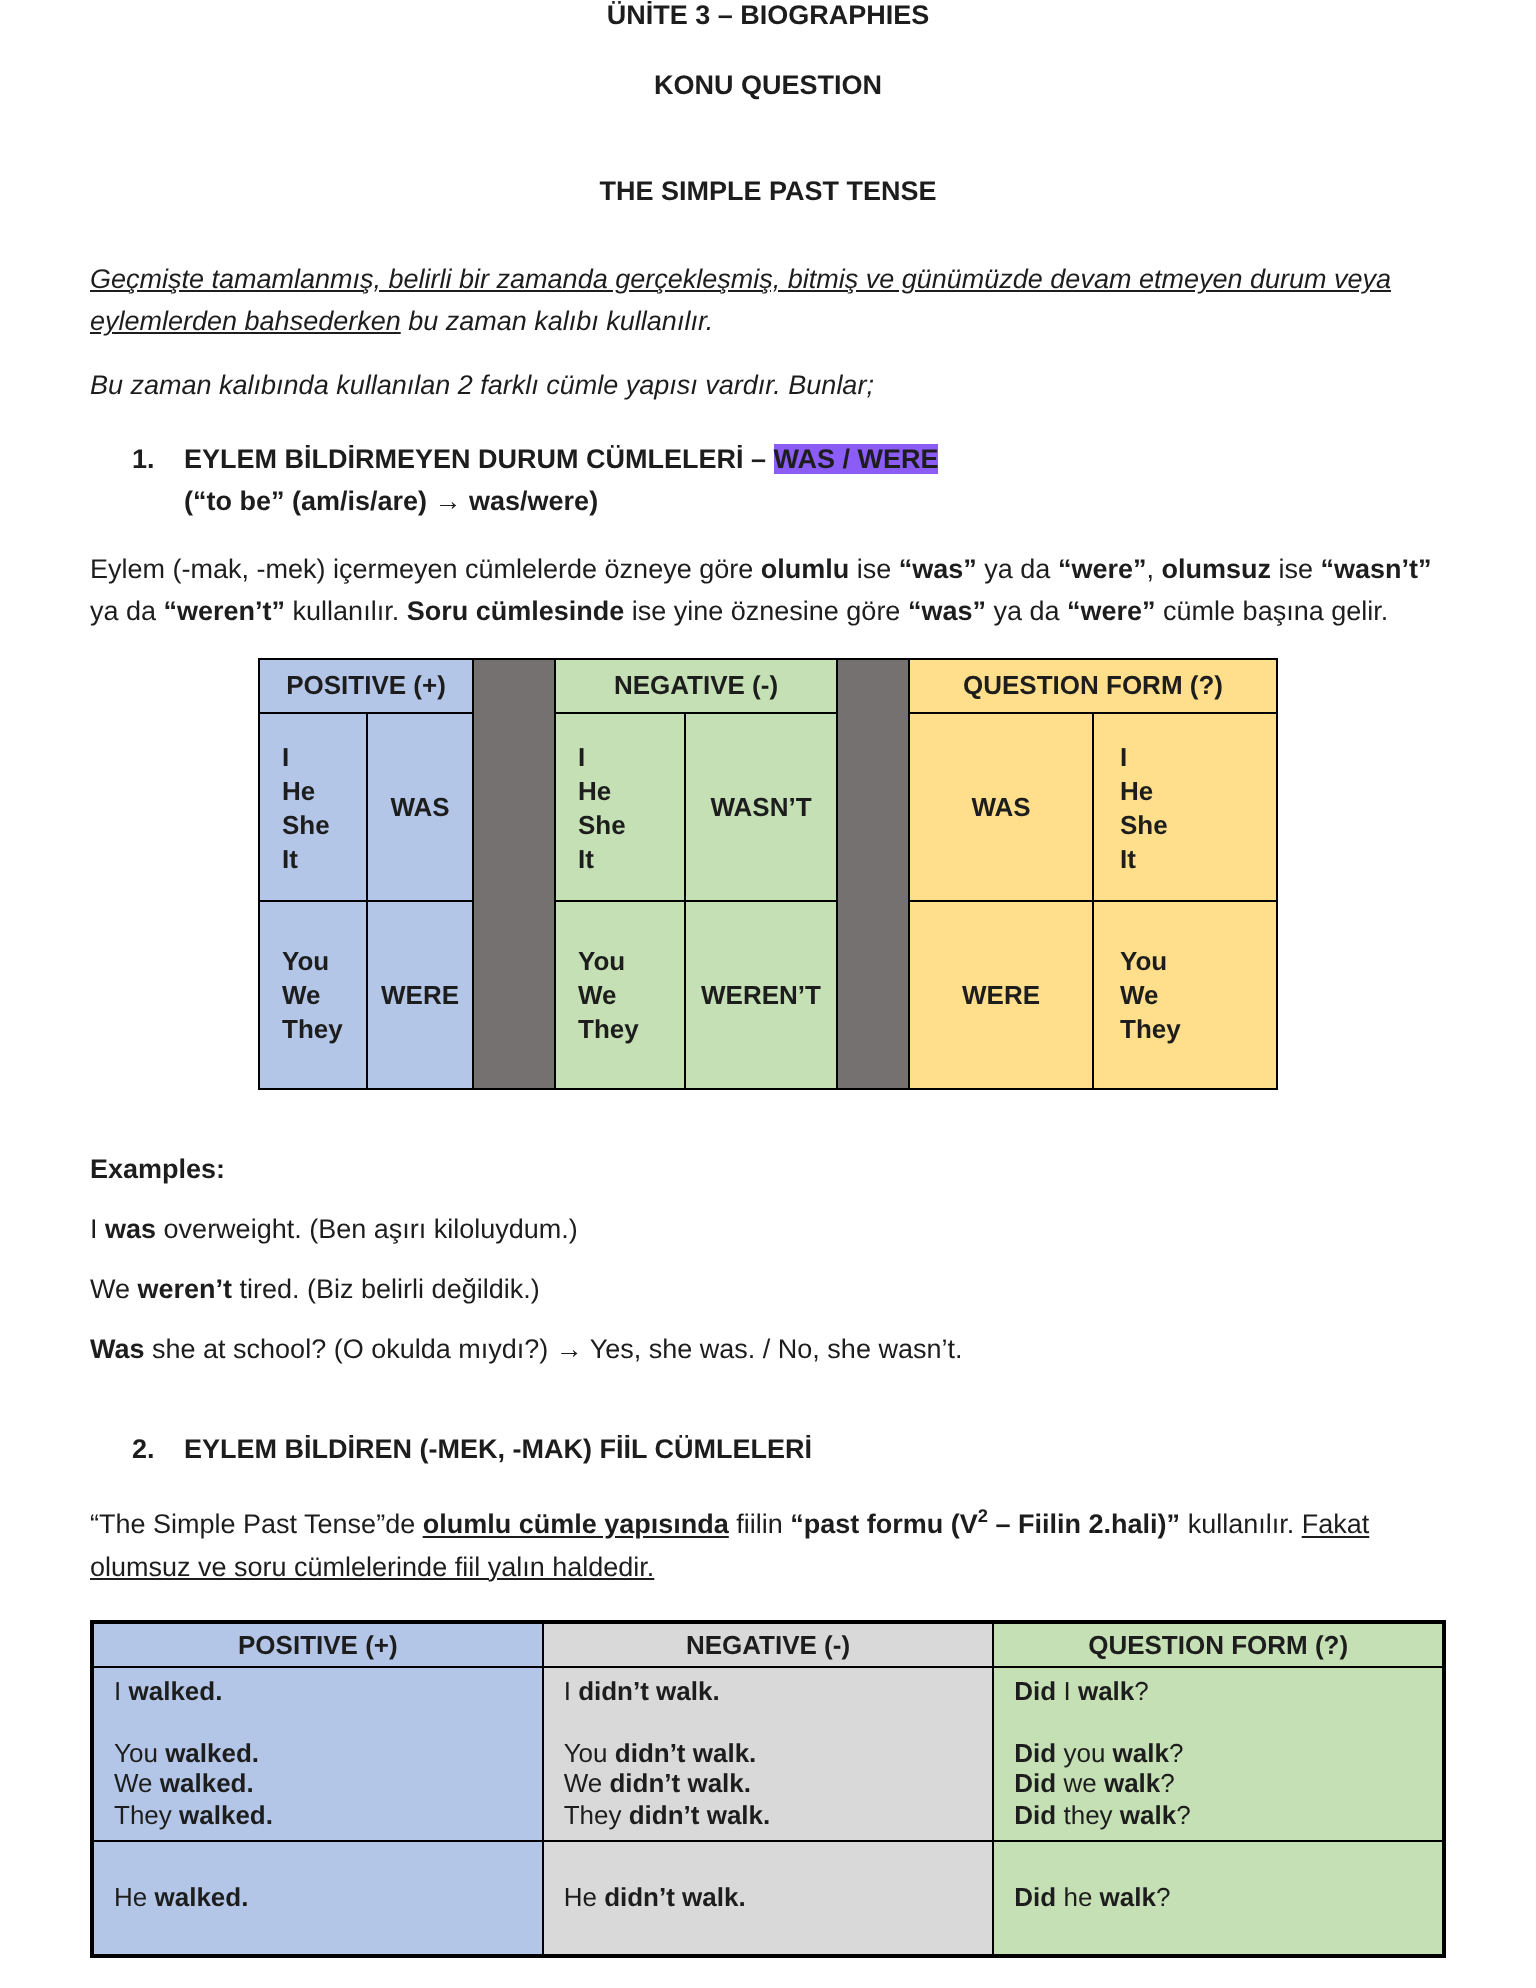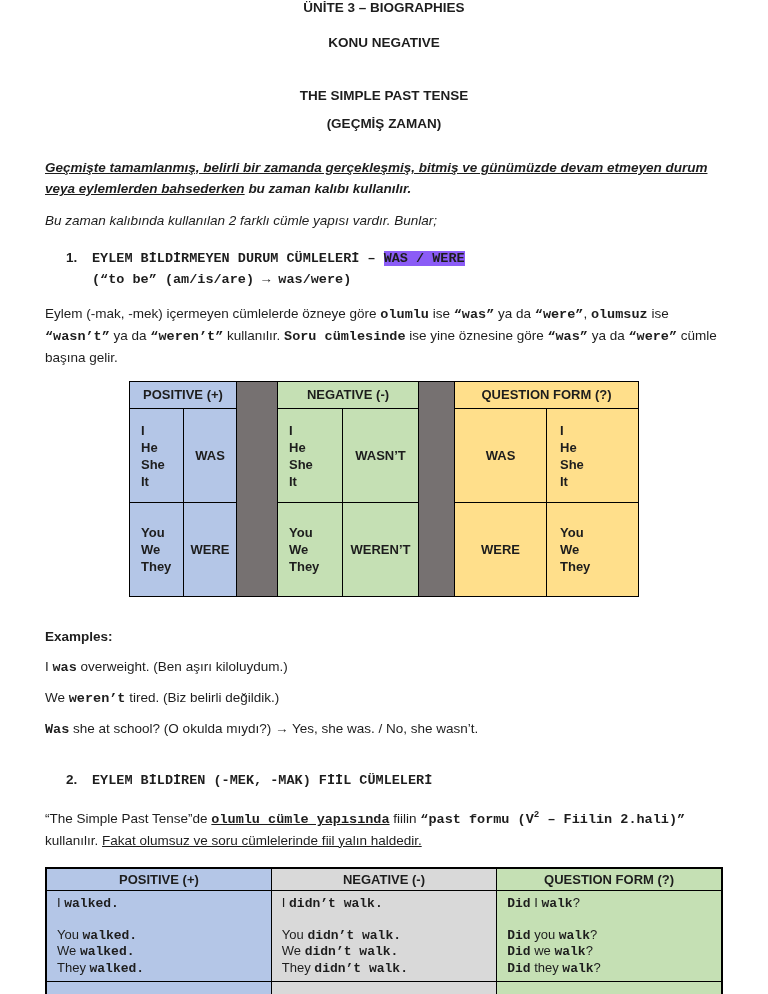--- a/index.html
+++ b/index.html
@@ -8,34 +8,34 @@
     width:768px;height:994px;
     background:#ffffff;
     font-family:"Liberation Sans", sans-serif;
     font-size:13.5px;
     color:#1d1d1d;
     overflow:hidden;
     box-sizing:border-box;
   }
   .content{margin:0 45px;}
   p{margin:0;}
-  .b{font-weight:700;font-family:Liberation Mono, monospace;}
+  .b{font-weight:700;}
   .u{text-decoration:underline;}
   .hl{background:#8b5cf6;}
   sup{font-size:0.68em;}
 
   
   .ctr{text-align:center;font-weight:700;}
   .head-1{padding-top:0;}
   .head-2{margin-top:20px;}
   .head-3{margin-top:38px;}
   .head-4{margin-top:13px;}
 
   
-  .intro-1{margin-top:26px;line-height:21px;font-style:italic;font-weight:bold;}
+  .intro-1{margin-top:26px;line-height:21px;font-style:italic;}
   .intro-2{margin-top:11px;line-height:21px;font-style:italic;}
 
   
   .list-item{display:flex;margin-top:16px;}
   .list-num{width:26px;margin-left:21px;font-weight:700;flex:none;line-height:21px;}
   .list-body{line-height:21px;}
 
   .para{margin-top:13px;line-height:21px;}
 
   
@@ -75,23 +75,22 @@
   .col-neg{background:#D9D9D9;}
   .col-q{background:#C5E0B4;}
 </style>
 </head>
 <body>
 
 <div class="page">
   <div class="content">
 
     <p class="ctr head-1">ÜNİTE 3 – BIOGRAPHIES</p>
-    <p class="ctr head-2">KONU NEGATIVE</p>
+    <p class="ctr head-2">KONU QUESTION</p>
     <p class="ctr head-3">THE SIMPLE PAST TENSE</p>
-    <p class="ctr head-4">(GEÇMİŞ ZAMAN)</p>
 
     <p class="intro-1"><span class="u">Geçmişte tamamlanmış, belirli bir zamanda gerçekleşmiş, bitmiş ve günümüzde devam etmeyen durum veya eylemlerden bahsederken</span><span> bu zaman kalıbı kullanılır.</span></p>
     <p class="intro-2">Bu zaman kalıbında kullanılan 2 farklı cümle yapısı vardır. Bunlar;</p>
 
     <div class="list-item">
       <span class="list-num">1.</span>
       <div class="list-body">
         <p><span class="b">EYLEM BİLDİRMEYEN DURUM CÜMLELERİ – </span><span class="b hl">WAS / WERE</span></p>
         <p class="b">(“to be” (am/is/are) → was/were)</p>
       </div>

